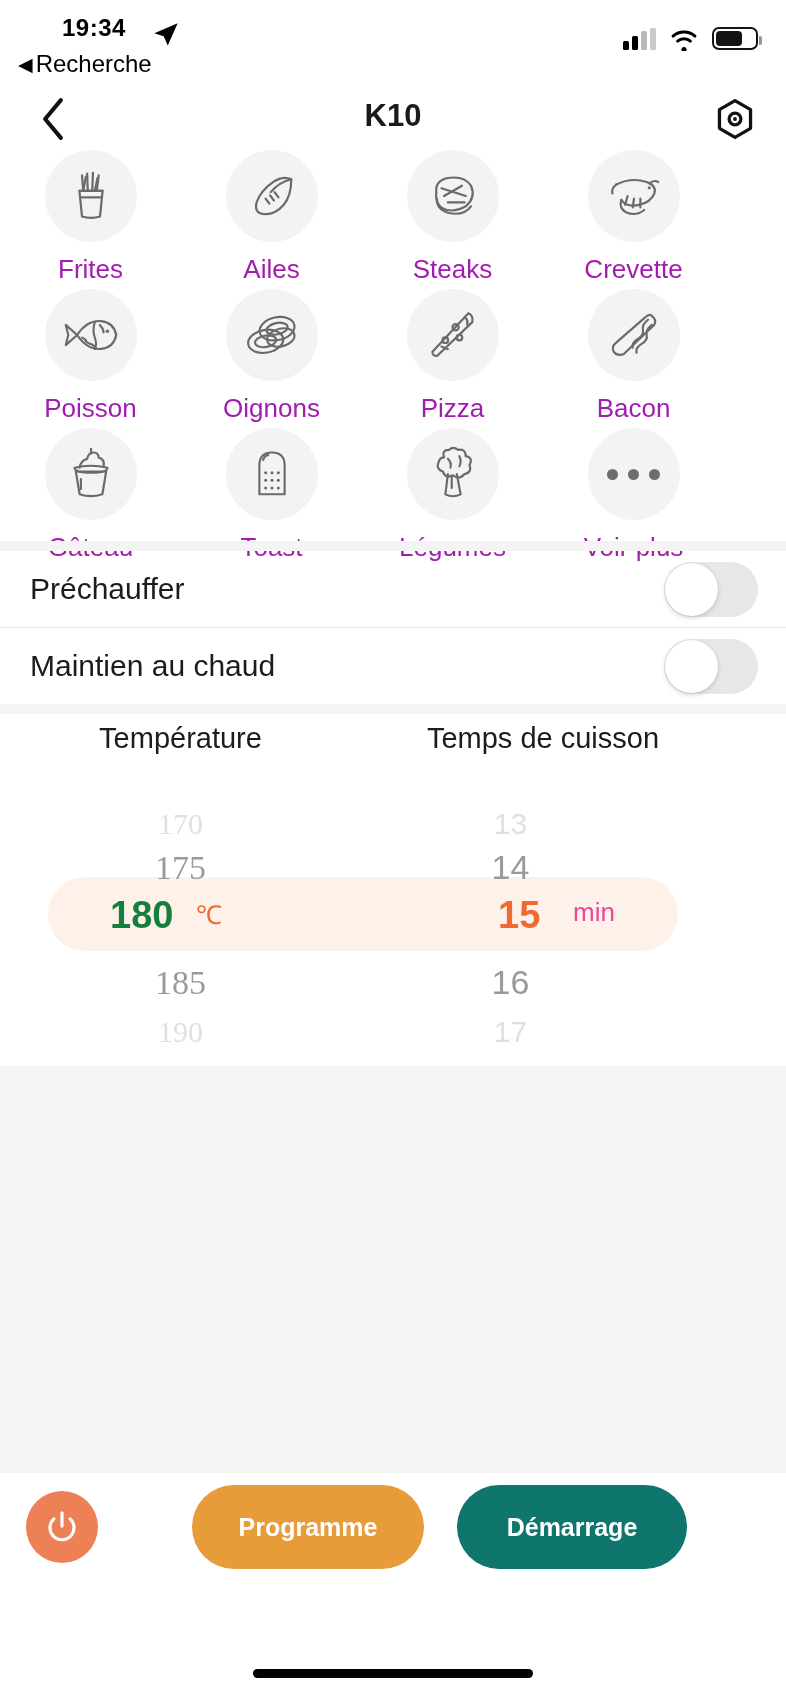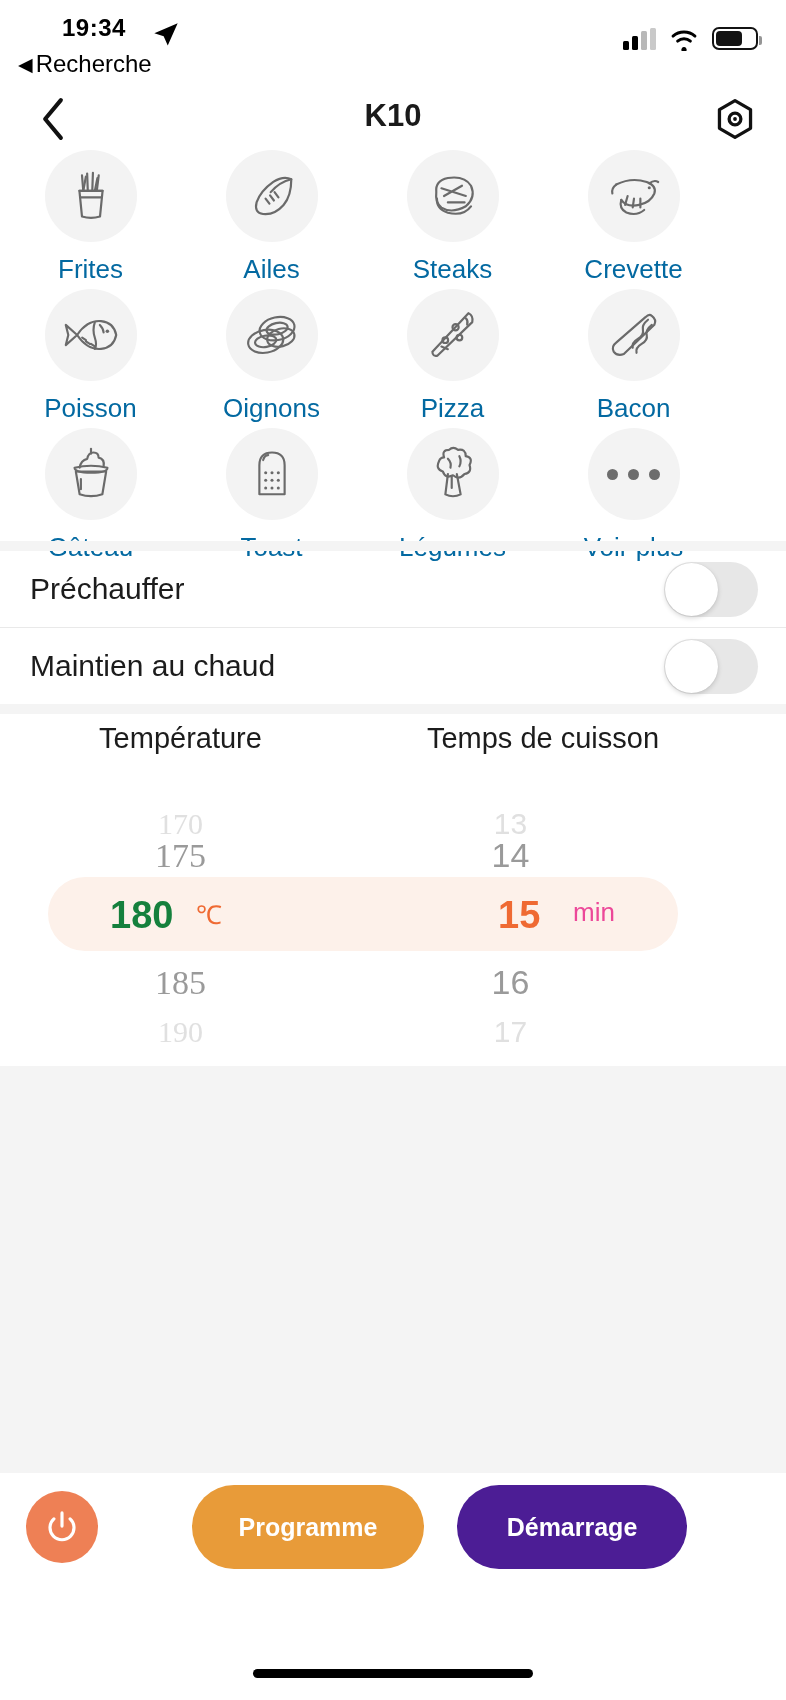--- a/index.html
+++ b/index.html
@@ -79,21 +79,21 @@
   .cell {
     width: 181px; margin: 0 0 7px 0;
     display: flex; flex-direction: column; align-items: center;
   }
   .cell-disc {
     width: 92px; height: 92px; border-radius: 50%;
     background: #f3f3f3;
     display: flex; align-items: center; justify-content: center;
   }
   .cell-label {
-    margin-top: 14px; font-size: 26px; color: #0369a1; line-height: 1;
+    margin-top: 14px; font-size: 26px; color: #a21caf; line-height: 1;
   }
   .dots { display: flex; gap: 10px; }
   .dots span { width: 11px; height: 11px; border-radius: 50%; background: #6d6d6d; display: block; }
 
   
   .band { position: absolute; left: 0; width: 786px; background: #f4f4f4; }
   .hairline { position: absolute; left: 0; width: 786px; height: 1px; background: #e9e9e9; }
 
   
   .toggle-row {
@@ -162,21 +162,21 @@
     background: #ee8055;
     display: flex; align-items: center; justify-content: center;
   }
   .pill-btn {
     position: absolute; top: 12px;
     height: 84px; border-radius: 42px;
     display: flex; align-items: center; justify-content: center;
     color: #fff; font-size: 25px; font-weight: bold;
   }
   .btn-program { left: 192px; width: 232px; background: #e89b39; }
-  .btn-start   { left: 457px; width: 230px; background: #4c1d95; }
+  .btn-start   { left: 457px; width: 230px; background: #0f766e; }
 
   
   .home-ind {
     position: absolute; left: 50%; transform: translateX(-50%);
     bottom: 22px; width: 280px; height: 9px; border-radius: 5px; background: #000;
   }
 </style>
 </head>
 <body>
 
@@ -435,21 +435,21 @@
 
     <div class="wheel-wrap">
 
       <div class="sel-pill"></div>
 
       <div class="wheel-row" style="top:14px;">
         <div class="w-temp r-far">170</div>
         <div class="w-time r-far">13</div>
       </div>
 
-      <div class="wheel-row" style="top:46px;padding-left:28px;">
+      <div class="wheel-row" style="top:58px;padding-left:28px;">
         <div class="w-temp r-near">175</div>
         <div class="w-time r-near">14</div>
       </div>
 
       <div class="wheel-row" style="top:108px; height:50px;">
         <div class="sel-temp-num">180</div>
         <div class="sel-temp-unit">℃</div>
         <div class="sel-time-num">15</div>
         <div class="sel-time-unit">min</div>
       </div>

